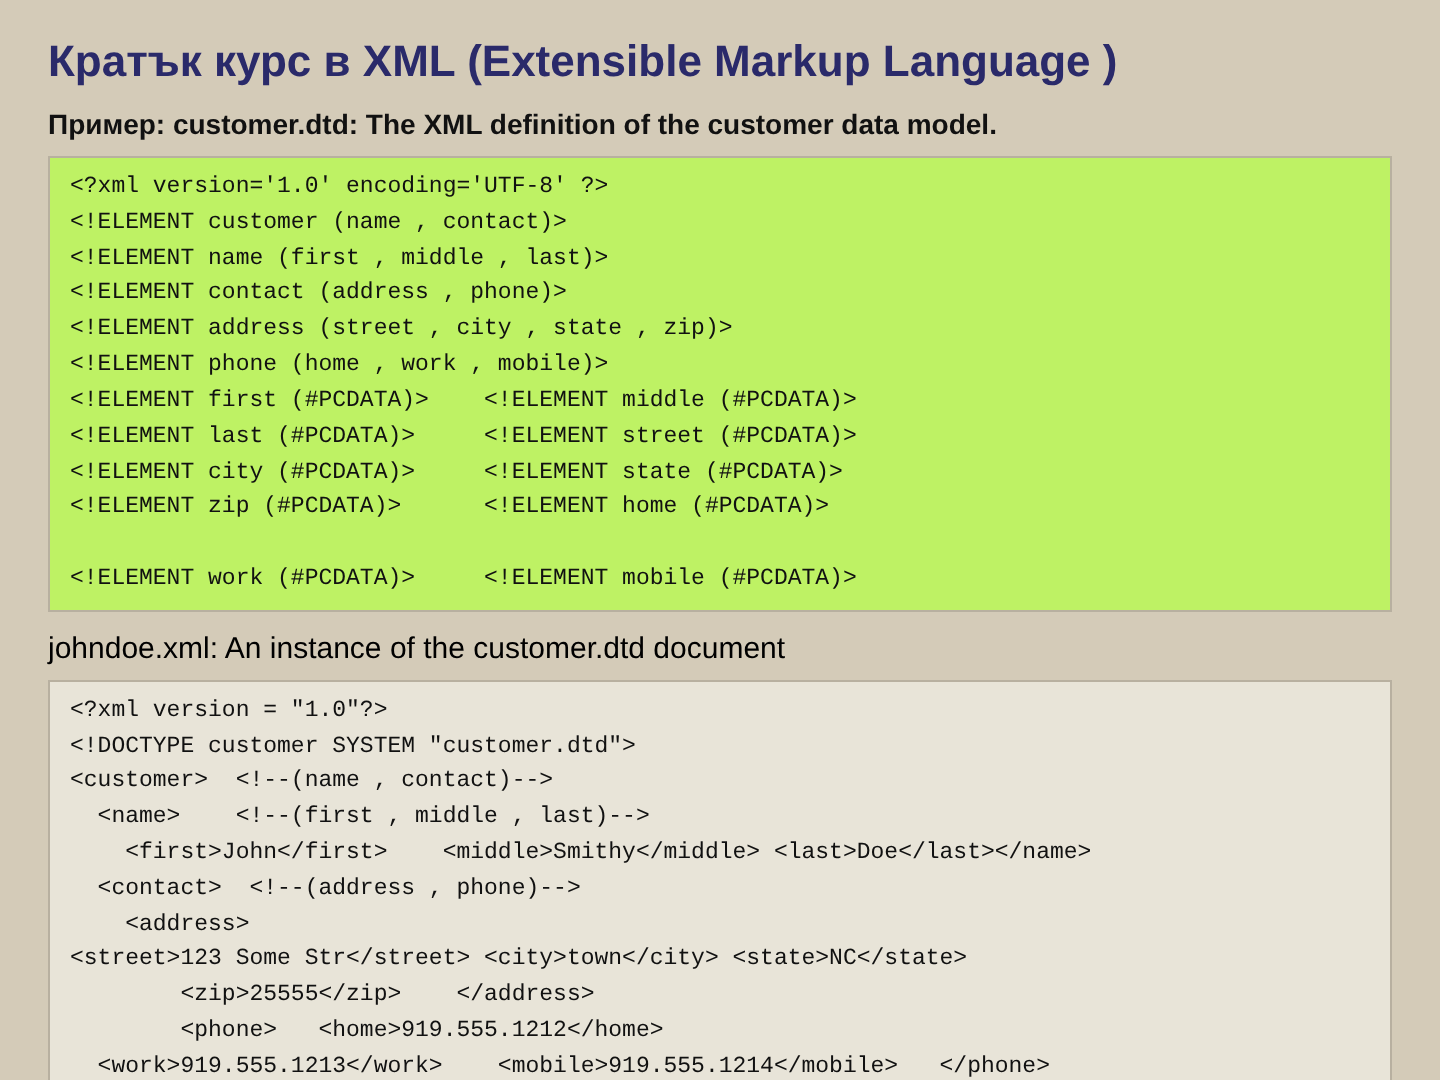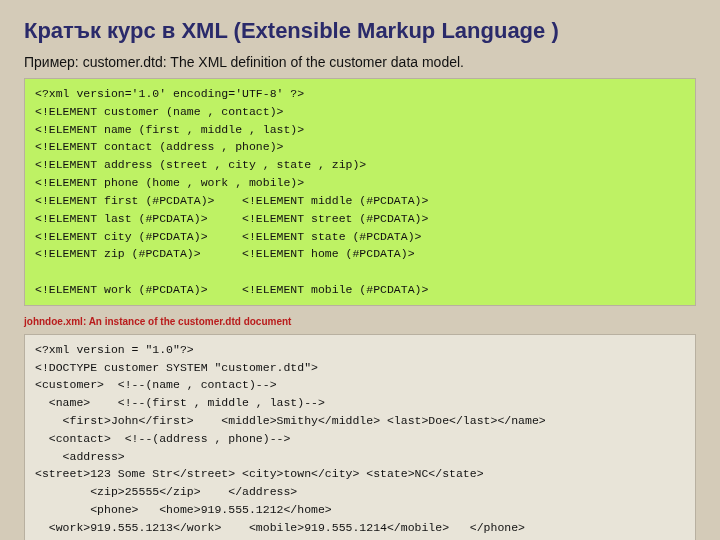--- a/index.html
+++ b/index.html
@@ -18,21 +18,21 @@
     }
     .title {
       font-size: 22px;
       font-weight: bold;
       color: #2a2a6a;
       margin-bottom: 10px;
       font-family: Arial, sans-serif;
     }
     .subtitle {
       font-size: 14px;
-      font-weight: normal;
+      font-weight: bold;
       color: #111;
       margin-bottom: 8px;
       font-family: Arial, sans-serif;
     }
     .code-block {
       background: #bef264;
       border: 1px solid #b8b0a0;
       padding: 6px 10px;
       font-family: 'Courier New', Courier, monospace;
       font-size: 11.5px;
@@ -40,23 +40,23 @@
       margin-bottom: 10px;
       line-height: 1.55;
     }
     .code-block pre {
       white-space: pre;
       font-family: 'Courier New', Courier, monospace;
       font-size: 11.5px;
       color: #111;
     }
     .section-title {
-      font-size: 10px;
-      font-weight: bold;
-      color: #b91c1c;
+      font-size: 15px;
+      font-weight: normal;
+      color: #000000;
       margin-bottom: 7px;
       font-family: Arial, sans-serif;
     }
     .code-block2 {
       background: #e8e4d8;
       border: 1px solid #b8b0a0;
       padding: 6px 10px;
       font-family: 'Courier New', Courier, monospace;
       font-size: 11.5px;
       color: #111;

